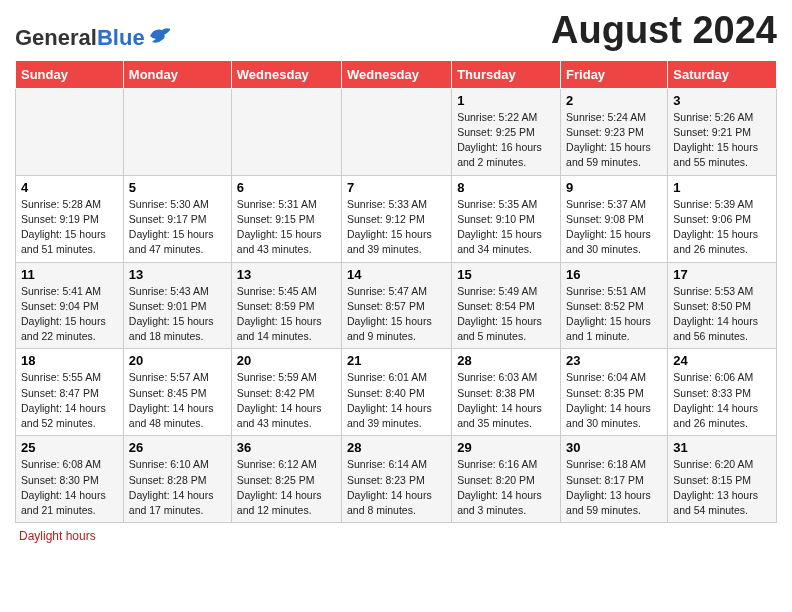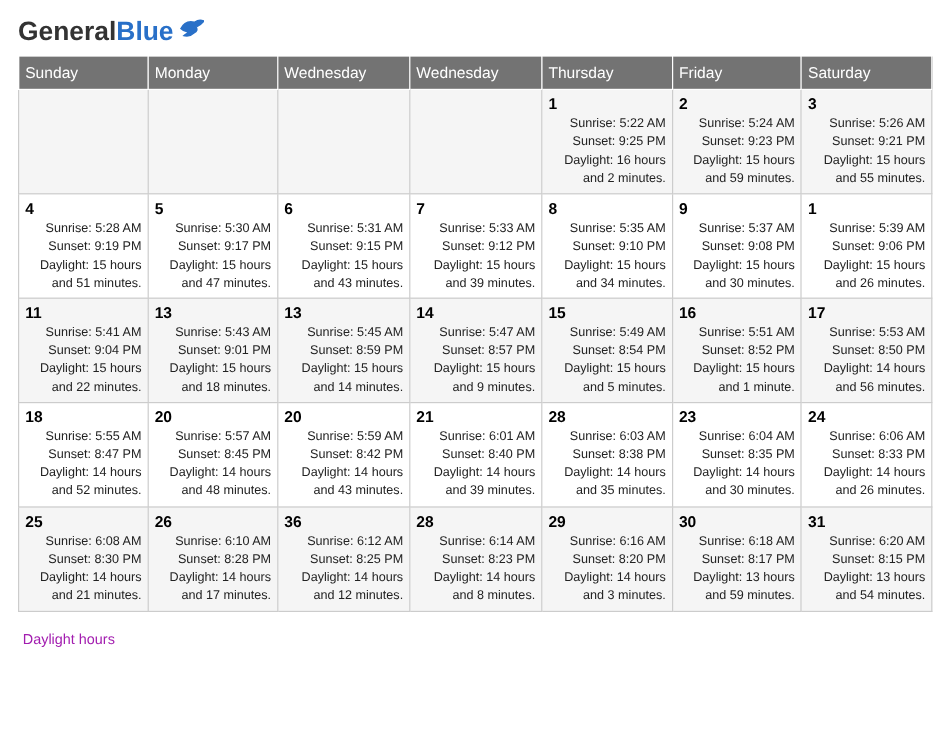--- a/index.html
+++ b/index.html
@@ -13,21 +13,21 @@
     .header {
       display: flex;
       align-items: flex-start;
       justify-content: space-between;
       margin-bottom: 8px;
     }
     .logo {
       display: flex;
       flex-direction: column;
       align-items: flex-start;
-      margin-top: 4px;
+      margin-top: 16px;
     }
     .logo-text {
       font-size: 22px;
       font-weight: bold;
       line-height: 1.1;
     }
     .logo-general { color: #333; }
     .logo-blue { color: #2970c8; }
     .title-block {
       text-align: right;
@@ -42,26 +42,26 @@
       font-size: 18px;
       font-weight: normal;
       color: #333;
     }
     table {
       width: 100%;
       border-collapse: collapse;
       font-size: 11px;
     }
     thead th {
-      background: #737373;
+      background: #ef4444;
       color: #fff;
       text-align: left;
       padding: 6px 5px;
       font-size: 13px;
-      font-weight: normal;
+      font-weight: bold;
       border: 1px solid #fff;
     }
     tbody td {
       border: 1px solid #ccc;
       vertical-align: top;
       padding: 4px 5px;
       min-height: 80px;
       height: 80px;
       width: 113px;
       background: #fff;
@@ -72,52 +72,52 @@
     .day-num {
       font-weight: bold;
       font-size: 13px;
       margin-bottom: 2px;
       display: block;
     }
     .day-info {
       color: #222;
       line-height: 1.45;
       font-size: 10.5px;
-      text-align: right;
     }
     .empty-cell {
       background: #fff !important;
     }
     tbody tr:nth-child(odd) .empty-cell {
       background: #f5f5f5 !important;
     }
     .footer {
-      margin-top: 16px;
+      margin-top: 6px;
       font-size: 12px;
-      color: #a21caf;
+      color: #b91c1c;
       text-align: left;
       padding-left: 4px;
     }
   </style>
 </head>
 <body>
 
 <div class="header">
   <div class="logo">
     <div style="display:flex;align-items:center;">
       <span class="logo-text">
         <span class="logo-general">General</span><span class="logo-blue">Blue</span>
       </span>
       <svg width="22" height="20" viewBox="0 0 22 20" style="margin-left:3px;margin-top:-4px;">
         <path d="M2,10 Q6,2 14,4 Q18,1 22,3 Q18,7 16,8 Q18,12 14,14 Q10,18 4,16 Q6,14 8,13 Q5,13 2,10Z" fill="#2970c8"></path>
         <path d="M16,8 Q20,6 22,3" stroke="#2970c8" stroke-width="1.5" fill="none"></path>
       </svg>
     </div>
   </div>
   <div class="title-block">
+    <h1>August 2024</h1>
   </div>
 </div>
 
 <table>
   <thead>
     <tr>
     <th>Sunday</th>
         <th>Monday</th>
         <th>Wednesday</th>
         <th>Wednesday</th>

